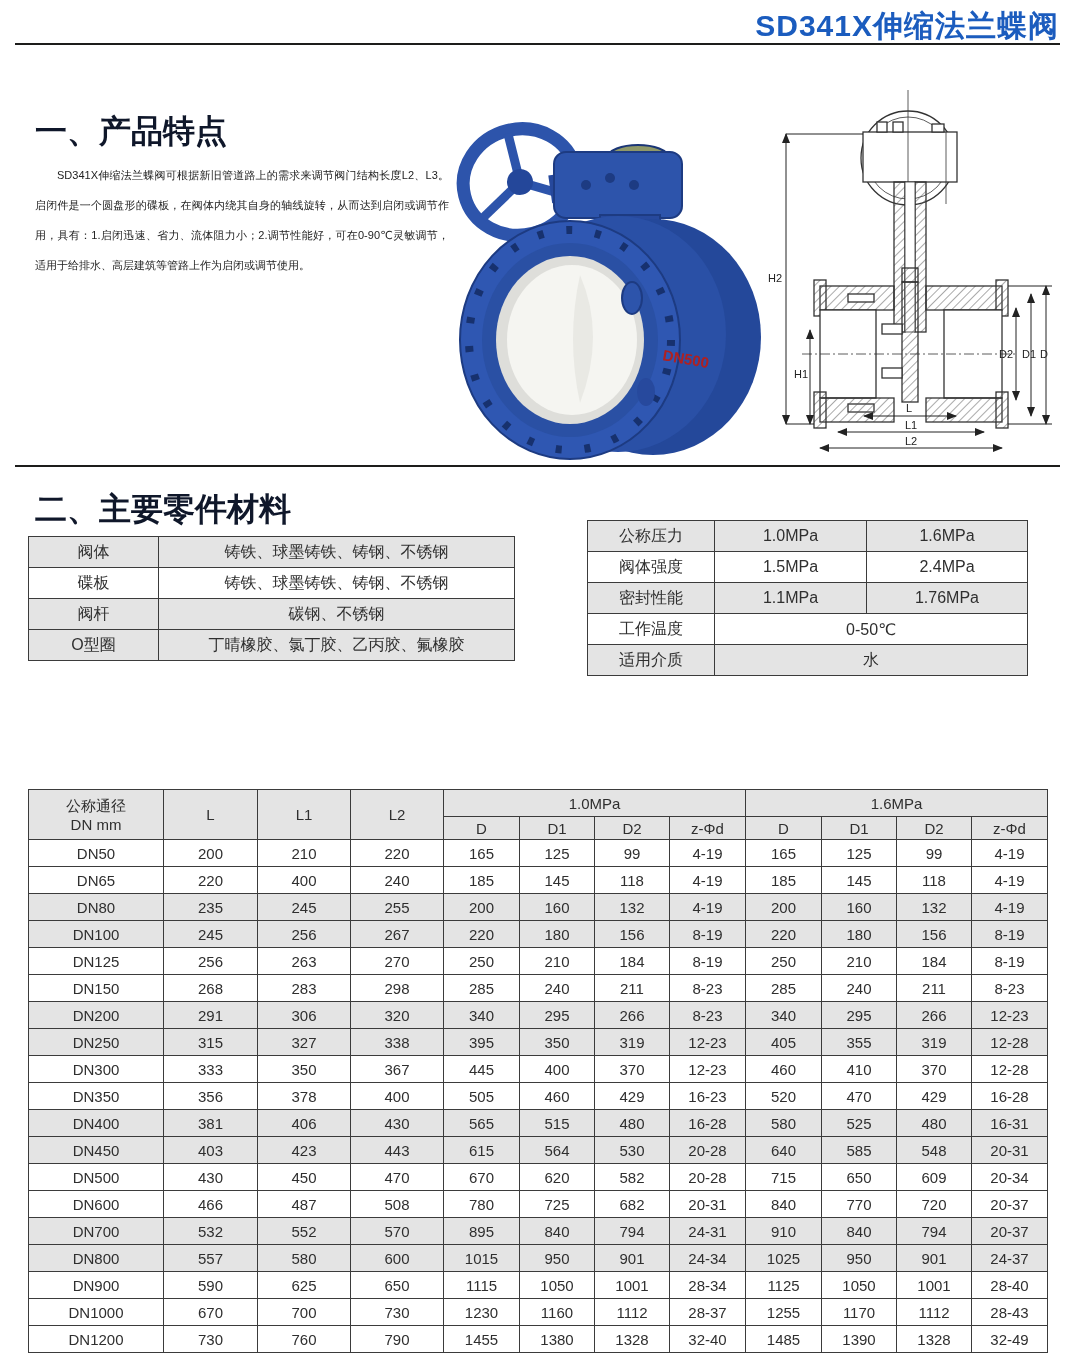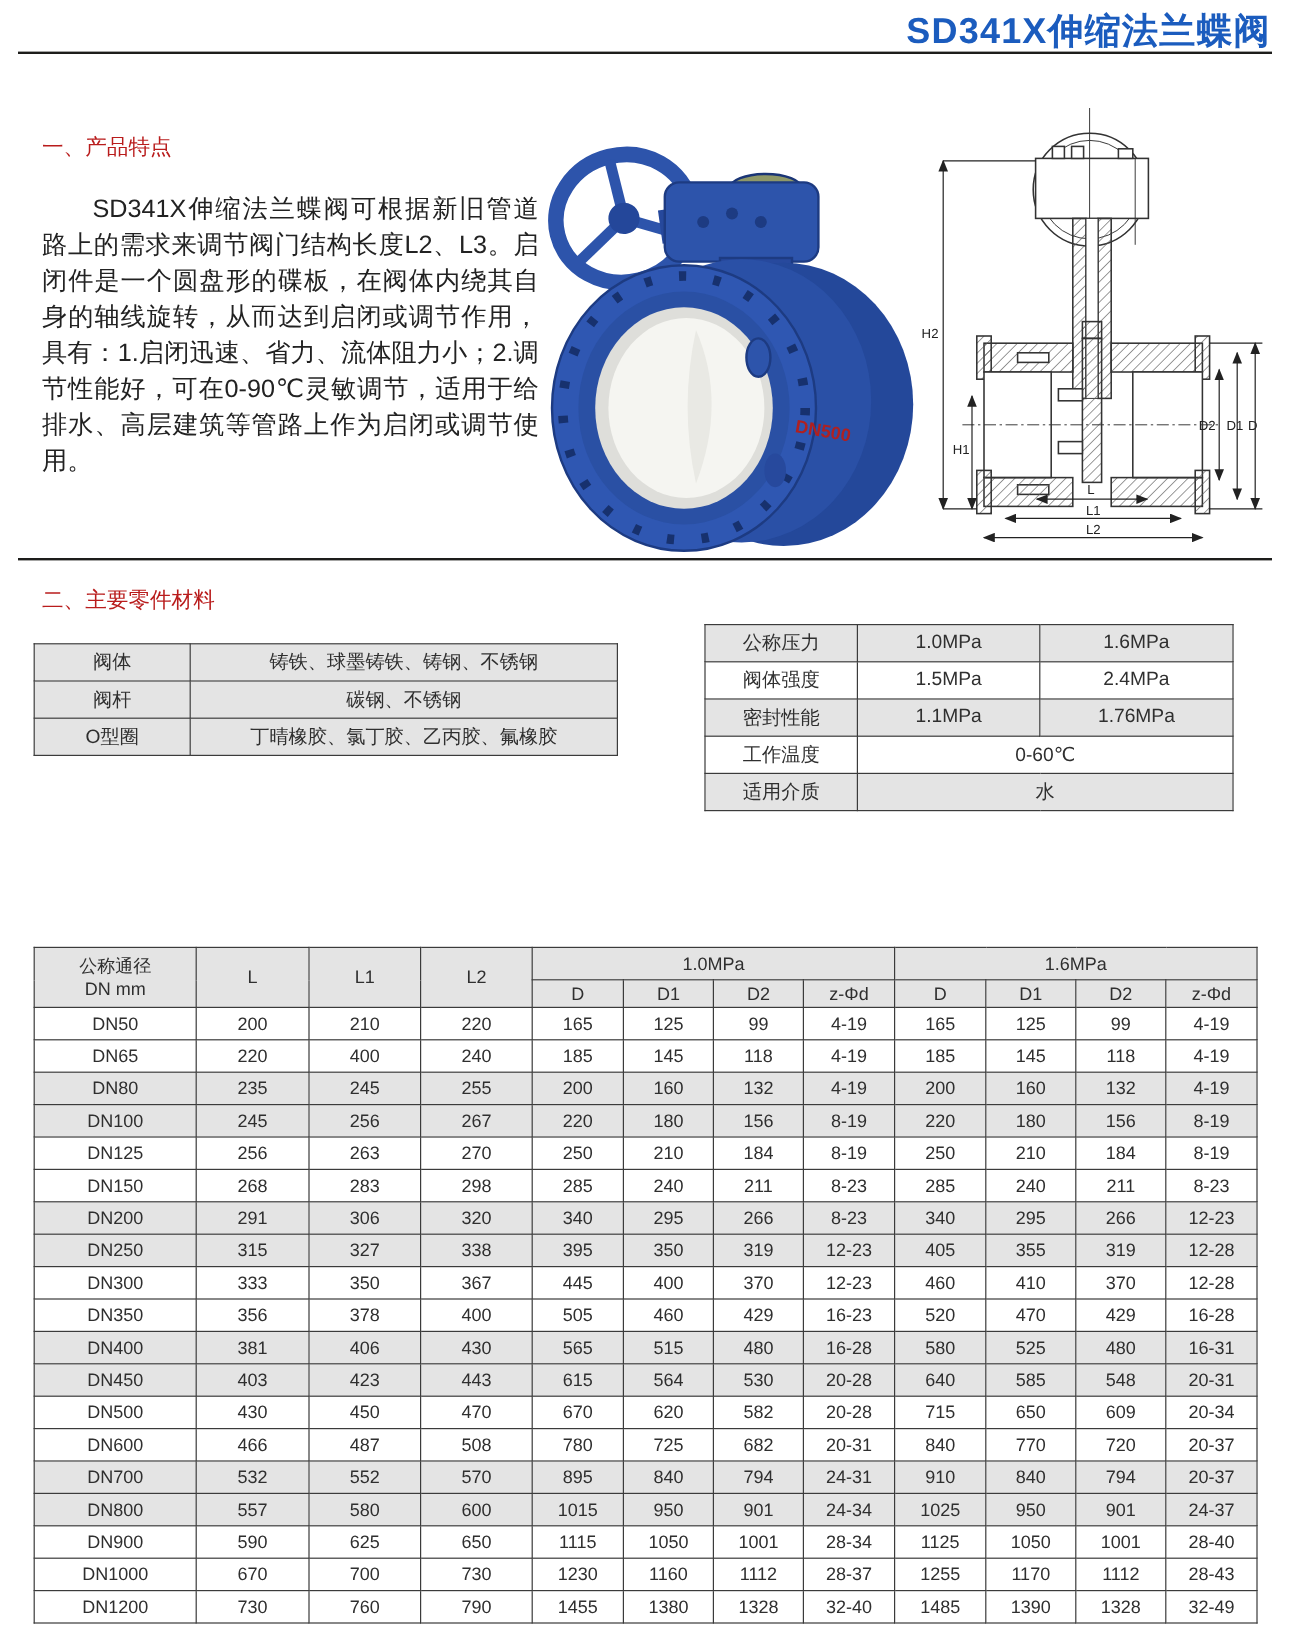--- a/index.html
+++ b/index.html
@@ -2,26 +2,26 @@
 <html><head>
 <meta charset="utf-8">
 <style>
   html,body{margin:0;padding:0;background:#fff;}
   .page{position:relative;width:1075px;height:1357px;background:#fff;overflow:hidden;
         font-family:"Liberation Sans","DejaVu Sans",sans-serif;color:#2b2b2b;}
   .doc-title{position:absolute;top:6px;right:16px;font-size:30px;font-weight:bold;color:#1b5cbe;letter-spacing:1px;}
   .rule{position:absolute;left:15px;right:15px;height:2px;background:#1d1d1b;}
   .rule-top{top:43px;}
   .rule-mid{top:465px;}
-  .sec-heading{position:absolute;font-size:18px;font-weight:normal;color:#b91c1c;}
+  .sec-heading{position:absolute;font-size:32px;font-weight:bold;color:#0f172a;}
   .h-1{left:35px;top:110px;}
   .h-2{left:35px;top:488px;}
   .h-3{left:595px;top:488px;}
   .h-4{left:35px;top:738px;letter-spacing:6px;}
-  .features-text{position:absolute;left:35px;top:160px;width:414px;font-size:21px;line-height:30px;
+  .features-text{position:absolute;left:35px;top:160px;width:414px;font-size:11px;line-height:30px;
                  text-indent:2em;text-align:justify;color:#222;}
   .photo-wrap{position:absolute;left:450px;top:60px;width:318px;height:408px;}
   .drawing-wrap{position:absolute;left:756px;top:72px;width:312px;height:398px;}
   table{border-collapse:collapse;position:absolute;table-layout:fixed;padding-left:10px;}
   td,th{border:1px solid #3b3b3b;text-align:center;vertical-align:middle;padding:0 2px;
         font-weight:normal;color:#2f2f2f;overflow:hidden;}
   .tbl-materials{left:28px;top:536px;width:486px;font-size:16px;}
   .tbl-materials td{height:30px;}
   .tbl-perf{left:587px;top:520px;width:440px;font-size:16px;}
   .tbl-perf td{height:30px;}
@@ -173,20 +173,24 @@
   <table class="tbl-materials">
     <colgroup>
         <col style="width:130px">
         <col style="width:356px">
       </colgroup>
     <tbody id="materials-body">
         <tr class="shade">
           <td>阀体</td>
           <td>铸铁、球墨铸铁、铸钢、不锈钢</td>
         </tr>
+        <tr>
+          <td>碟板</td>
+          <td>铸铁、球墨铸铁、铸钢、不锈钢</td>
+        </tr>
         <tr class="shade">
           <td>阀杆</td>
           <td>碳钢、不锈钢</td>
         </tr>
         <tr class="shade">
           <td>O型圈</td>
           <td>丁晴橡胶、氯丁胶、乙丙胶、氟橡胶</td>
         </tr>
       </tbody>
   </table>
@@ -208,21 +212,21 @@
           <td>1.5MPa</td>
           <td>2.4MPa</td>
         </tr>
         <tr class="shade">
           <td>密封性能</td>
           <td>1.1MPa</td>
           <td>1.76MPa</td>
         </tr>
         <tr>
           <td>工作温度</td>
-          <td colspan="2">0-60℃</td>
+          <td colspan="2">0-50℃</td>
         </tr>
         <tr class="shade">
           <td>适用介质</td>
           <td colspan="2">水</td>
         </tr>
       </tbody>
   </table>
 
 
   <table class="tbl-dims">

